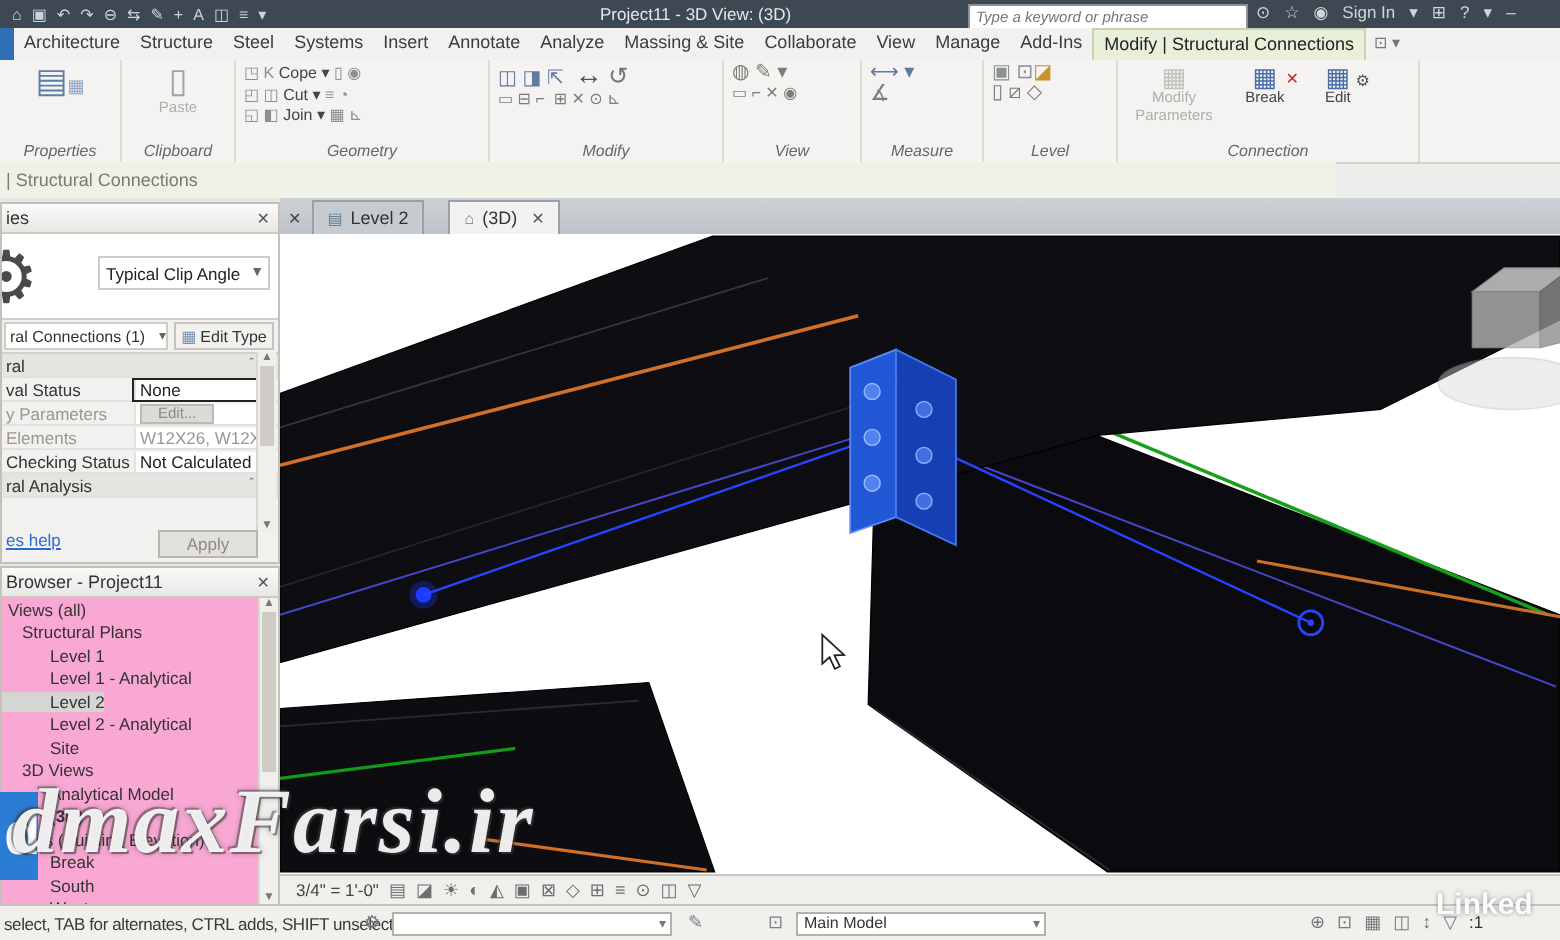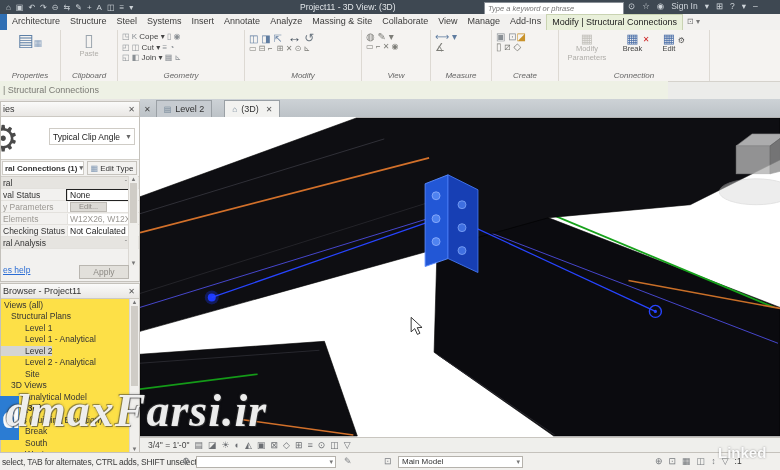--- a/index.html
+++ b/index.html
@@ -52,21 +52,21 @@
   .pal-header{height:14px;font-size:9px;color:#333;display:flex;align-items:center;
               background:linear-gradient(#fafaf9,#e9e7e4);border-bottom:1px solid #ccc9c3;}
   .pal-close{margin-left:auto;margin-right:4px;font-size:8px;color:#555;cursor:pointer;}
   #type-selector{height:42px;background:#fff;border-bottom:1px solid #d2cfc9;position:relative;overflow:hidden;}
   #type-gear{position:absolute;left:-14px;top:1px;font-size:36px;color:#4a4a4a;}
   #type-combo{position:absolute;left:48px;top:11px;width:86px;height:17px;border:1px solid #cfccc6;
               background:#fff;font-size:8.5px;color:#222;display:flex;align-items:center;padding-left:3px;box-sizing:border-box;}
   #type-combo .dd{margin-left:auto;margin-right:2px;color:#666;font-size:7px;}
   #selector-row{height:16px;display:flex;border-bottom:1px solid #d2cfc9;background:#f2f1ef;}
   #instance-combo{width:82px;height:14px;margin:1px;border:1px solid #cfccc6;background:#fff;
-                  font-size:8px;color:#333;display:flex;align-items:center;padding-left:2px;box-sizing:border-box;font-weight:bold;}
+                  font-size:8px;color:#333;display:flex;align-items:center;padding-left:2px;box-sizing:border-box;}
   #instance-combo .dd{margin-left:auto;color:#666;font-size:7px;}
   #edit-type-btn{width:50px;height:14px;margin:1px 1px 1px 2px;border:1px solid #c6c3bd;background:#efedе9;
                  font-size:8px;color:#333;display:flex;align-items:center;justify-content:center;gap:2px;box-sizing:border-box;}
   .prow{display:flex;height:11px;border-bottom:1px solid #e3e1dd;font-size:8.5px;align-items:center;}
   .prow .plabel{width:64px;color:#333;padding-left:2px;white-space:nowrap;overflow:hidden;}
   .prow .pvalue{width:62px;height:10px;background:#fff;border-left:1px solid #e3e1dd;
                 color:#222;padding-left:2px;white-space:nowrap;overflow:hidden;display:flex;align-items:center;box-sizing:border-box;}
   .prow.hdr{background:#e6e4e0;font-size:8.5px;color:#222;}
   .prow.hdr .plabel{width:118px;font-weight:bold;font-weight:normal;}
   .prow.hdr .pin{margin-left:auto;margin-right:12px;font-size:7px;color:#777;}
@@ -198,21 +198,21 @@
     <div class="panel-label">View</div>
   </div>
   <div class="panel" style="width:52px">
     <div class="smallicons" style="font-size:10px;color:#5f7ca0">⟷ ▾</div>
     <div class="smallicons" style="font-size:11px">∡</div>
     <div class="panel-label">Measure</div>
   </div>
   <div class="panel" style="width:58px">
     <div class="smallicons" style="font-size:10px;color:#8a8f94">▣ ⊡<span style="color:#c9922a">◪</span></div>
     <div class="smallicons" style="font-size:10px">▯ ⧄ ◇</div>
-    <div class="panel-label">Create</div>
+    <div class="panel-label">Level</div>
   </div>
   <div class="panel" style="width:142px">
     <span class="conn-btn disabled" style="width:44px">
       <span class="ci">▦</span>
       <span>Modify Parameters</span>
     </span>
     <span class="conn-btn" style="width:30px">
       <span class="ci">▦<span class="redx">✕</span></span>
       <span>Break</span>
     </span>
@@ -287,21 +287,21 @@
     <span id="prop-help">es help</span>
     <span id="apply-btn">Apply</span>
   </div>
 </div>
 
 <div class="palette" style="top:283px;height:169px;">
   <div class="pal-header">
     <span style="padding-left:2px">Browser - Project11</span>
     <span class="pal-close">✕</span>
   </div>
-  <div style="position:relative;background:#fde047;height:153px;overflow:hidden;">
+  <div style="position:relative;background:#f9a8d4;height:153px;overflow:hidden;">
     <div class="titem">
         <span class="tlab" style="padding-left:3px">Views (all)</span>
       </div>
     <div class="titem">
         <span class="tlab" style="padding-left:10px">Structural Plans</span>
       </div>
     <div class="titem">
         <span class="tlab" style="padding-left:24px">Level 1</span>
       </div>
     <div class="titem">

